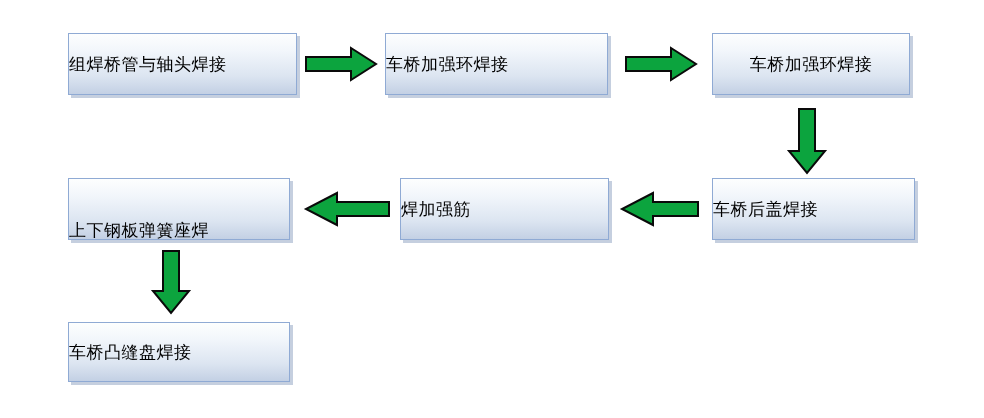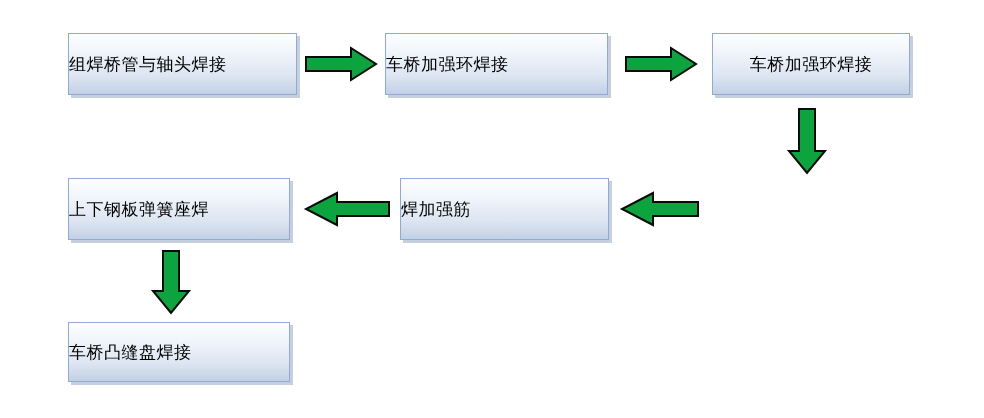--- a/index.html
+++ b/index.html
@@ -84,38 +84,41 @@
   <div class="node" style="left:712px; top:33px; width:198px; height:62px;justify-content:center;">
     <span class="node-label">车桥加强环焊接</span>
   </div>
 
   <div class="arrow" style="left:788px; top:108px; width:38px; height:66px;">
     <svg width="38" height="66" viewBox="0 0 38 66" aria-hidden="true">
       <polygon class="arrow-body" points="11,1 27,1 27,43 37,43 19,65 1,43 11,43"></polygon>
     </svg>
   </div>
 
+  <div class="node" style="left:712px; top:178px; width:203px; height:62px;">
+    <span class="node-label">车桥后盖焊接</span>
+  </div>
 
   <div class="arrow" style="left:621px; top:192px; width:78px; height:34px;">
     <svg width="78" height="34" viewBox="0 0 78 34" aria-hidden="true">
       <polygon class="arrow-body" points="77,10 32,10 32,1 1,17 32,33 32,24 77,24"></polygon>
     </svg>
   </div>
 
   <div class="node" style="left:400px; top:178px; width:209px; height:62px;">
     <span class="node-label">焊加强筋</span>
   </div>
 
   <div class="arrow" style="left:305px; top:192px; width:85px; height:34px;">
     <svg width="85" height="34" viewBox="0 0 85 34" aria-hidden="true">
       <polygon class="arrow-body" points="84,10 32,10 32,1 1,17 32,33 32,24 84,24"></polygon>
     </svg>
   </div>
 
-  <div class="node" style="left:68px; top:178px; width:222px; height:62px;">
+  <div class="node" style="left:68px; top:178px; width:222px; height:62px;align-items:flex-end;">
     <span class="node-label">上下钢板弹簧座焊</span>
   </div>
 
   <div class="arrow" style="left:152px; top:250px; width:38px; height:64px;">
     <svg width="38" height="64" viewBox="0 0 38 64" aria-hidden="true">
       <polygon class="arrow-body" points="11,1 27,1 27,41 37,41 19,63 1,41 11,41"></polygon>
     </svg>
   </div>
 
   <div class="node" style="left:68px; top:322px; width:222px; height:60px;">

